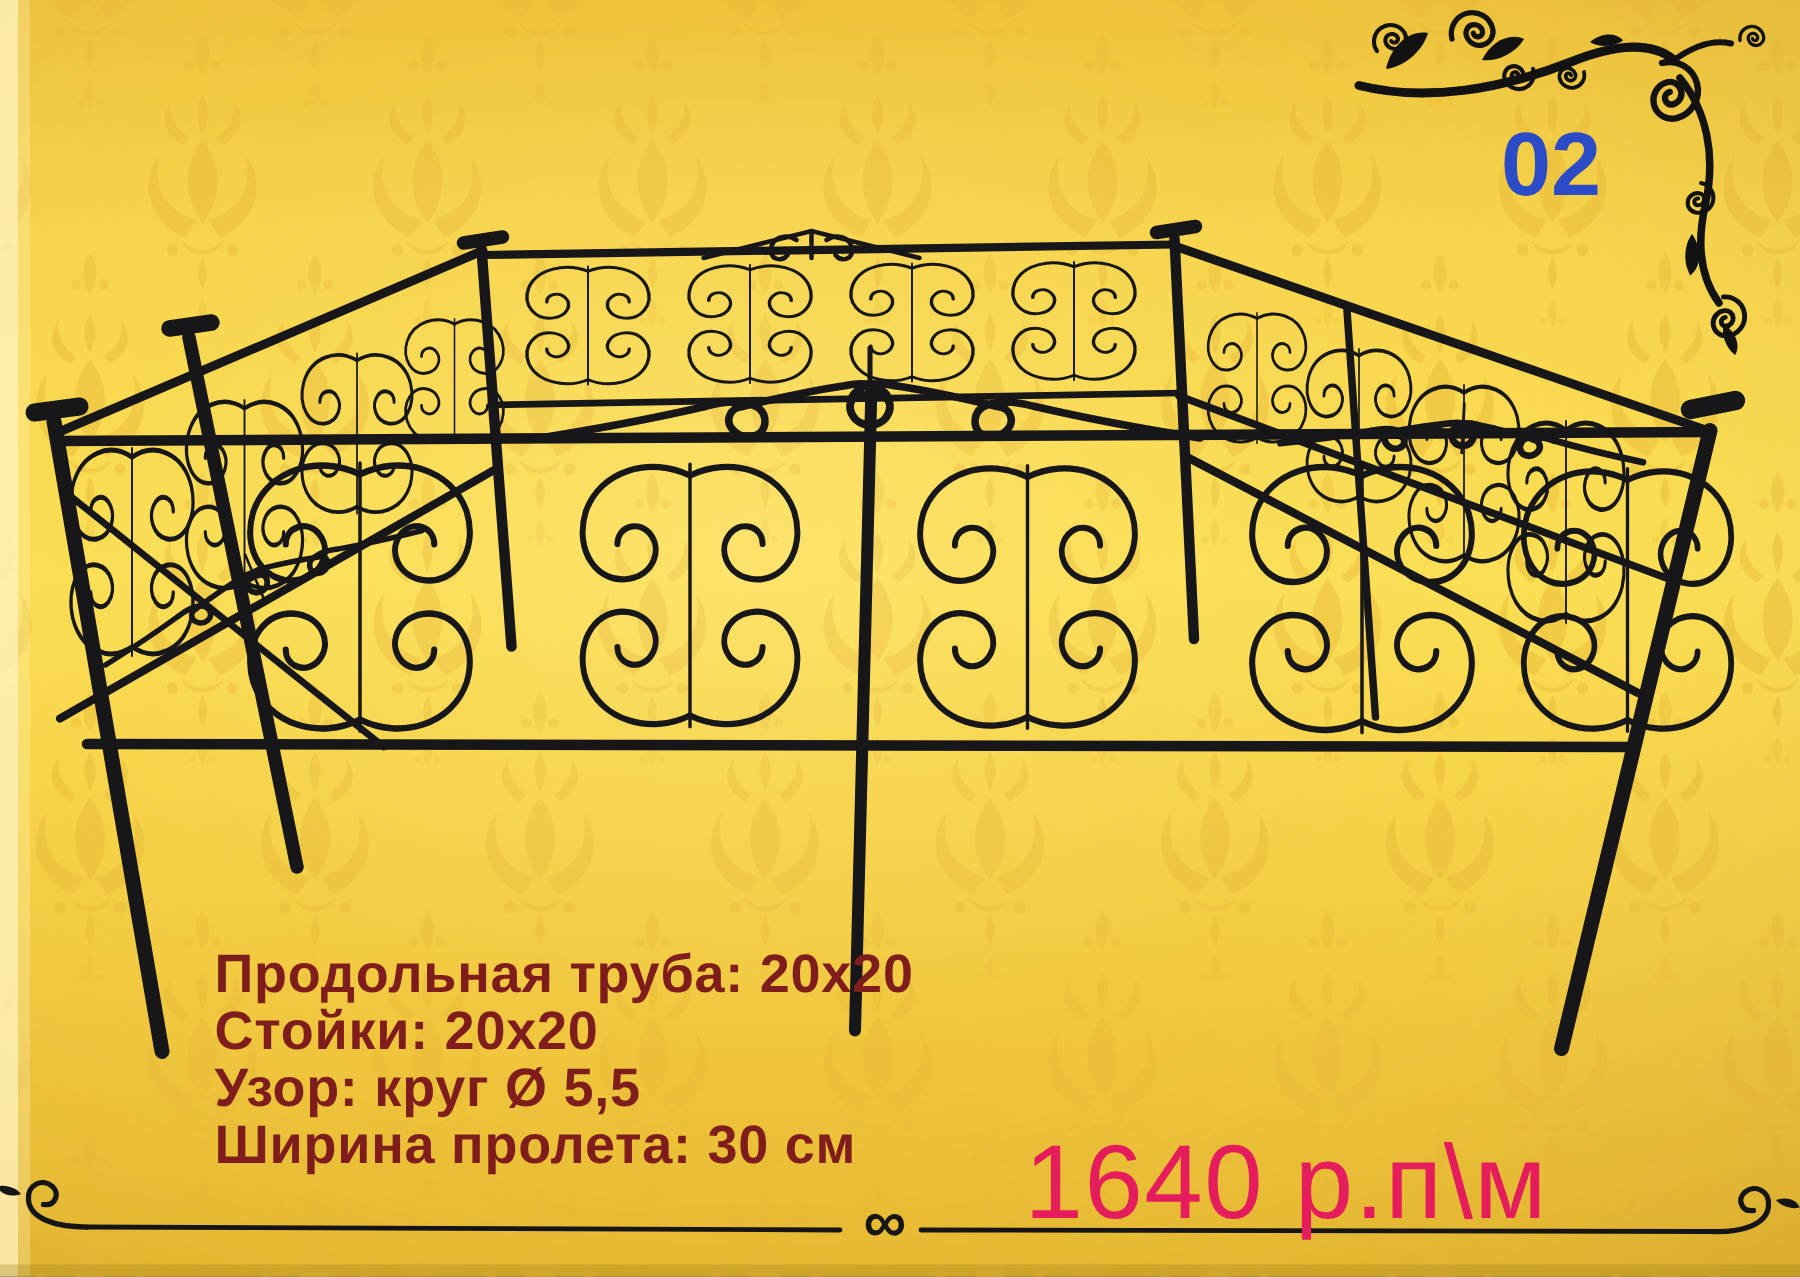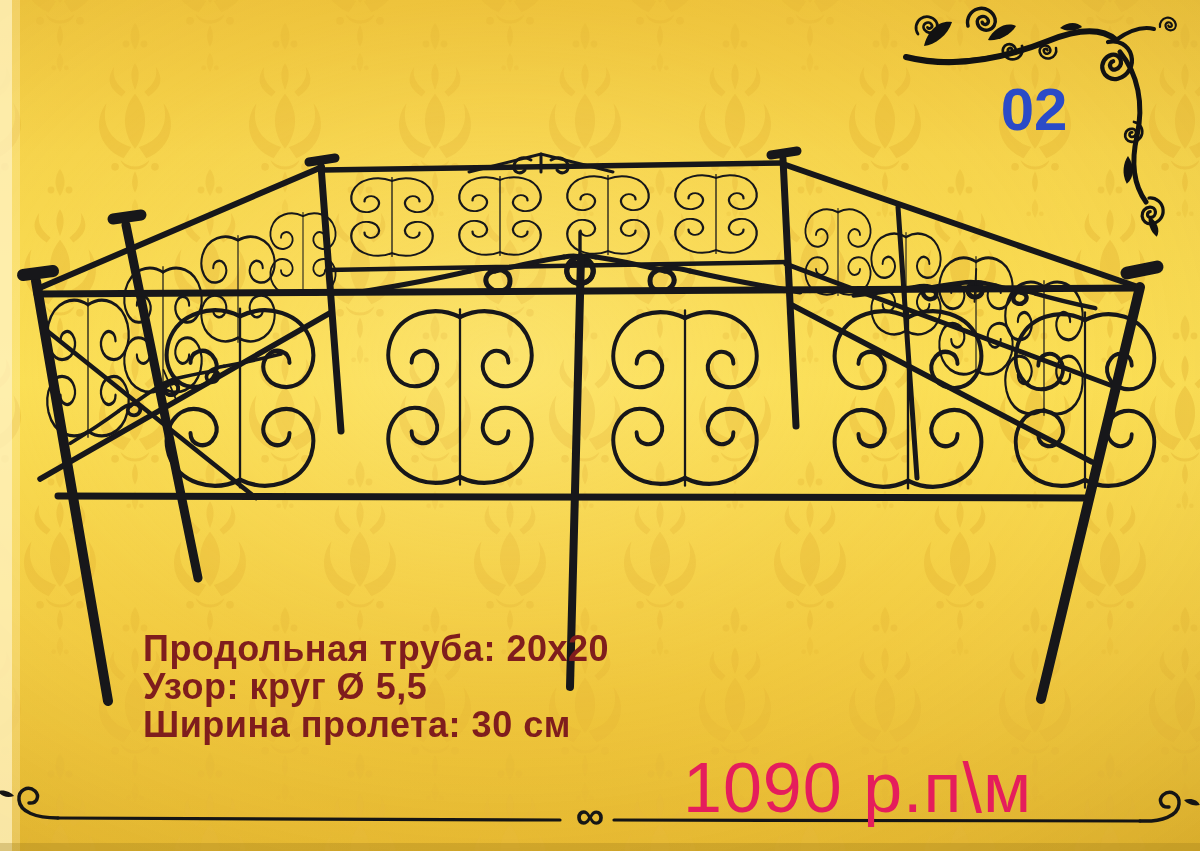--- a/index.html
+++ b/index.html
@@ -486,21 +486,22 @@
     <path d="M 614,820 L 1140,821" stroke-width="3.2"></path>
     <path d="M 58,818 C 36,818 20,812 19,800 C 18,790 28,785 35,791 C 40,796 37,804 29,803" stroke-width="3.5"></path>
     <use href="#leaf" transform="translate(14,796) rotate(-150) scale(0.45)" fill="#151515"></use>
     <path d="M 1140,821 C 1162,822 1178,816 1179,804 C 1180,794 1170,789 1163,795 C 1158,800 1161,808 1169,807" stroke-width="3.5"></path>
     <use href="#leaf" transform="translate(1184,800) rotate(30) scale(0.45)" fill="#151515"></use>
   </g>
 </svg>
 
 <div class="specs">
   <div>Продольная труба: 20х20</div>
+  <div>Стойки: 20х20</div>
   <div>Узор: круг Ø 5,5</div>
   <div>Ширина пролета: 30 см</div>
 </div>
 
-<div class="price">1090 р.п\м</div>
+<div class="price">1640 р.п\м</div>
 <div class="badge">02</div>
 <div class="inf">∞</div>
 
 </div>
 
 </body></html>

